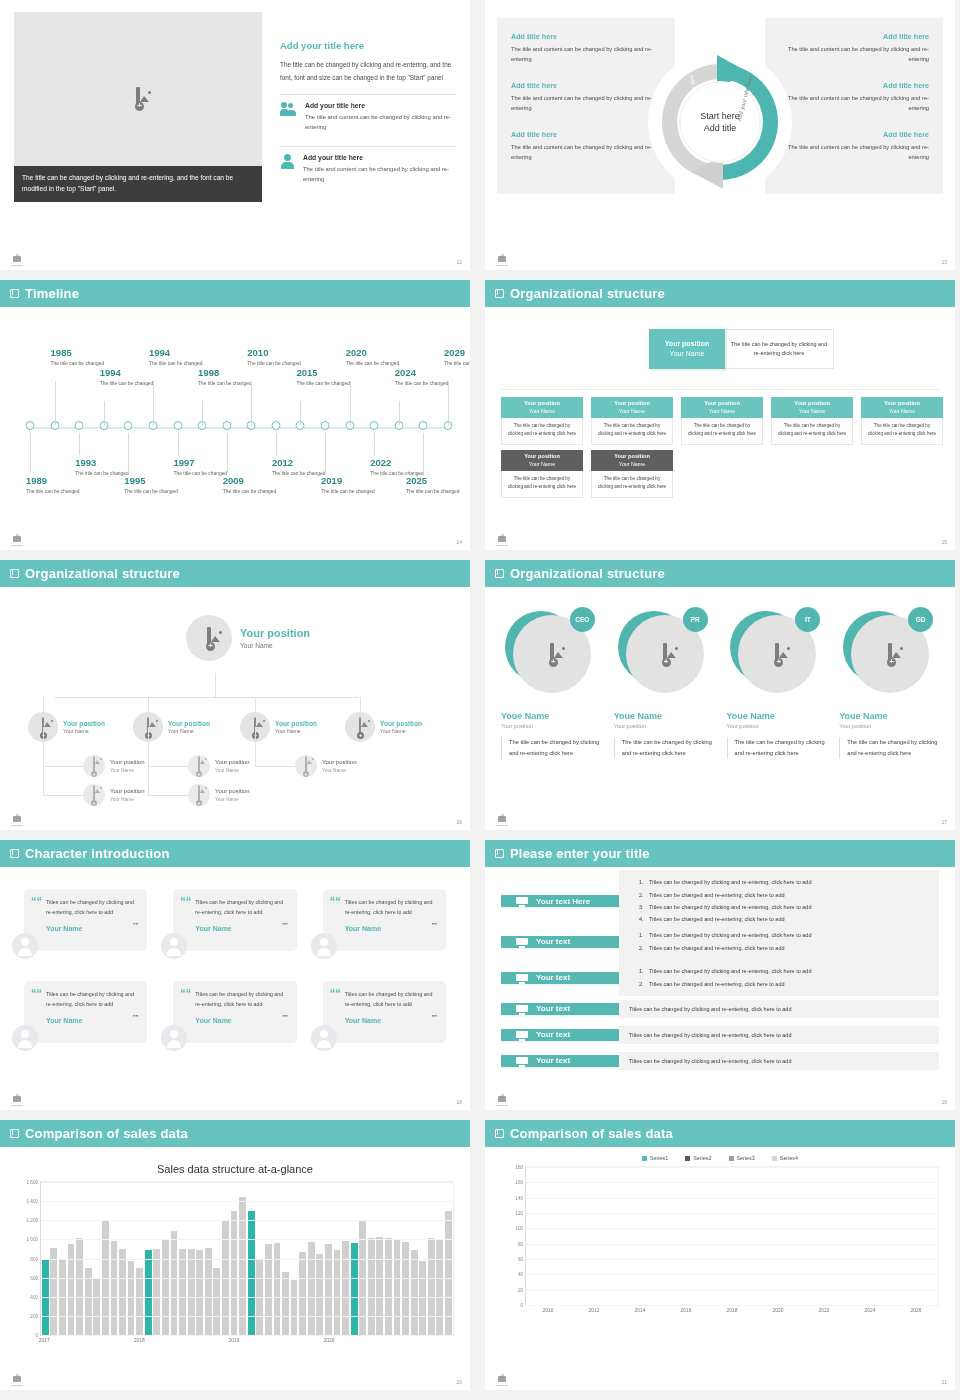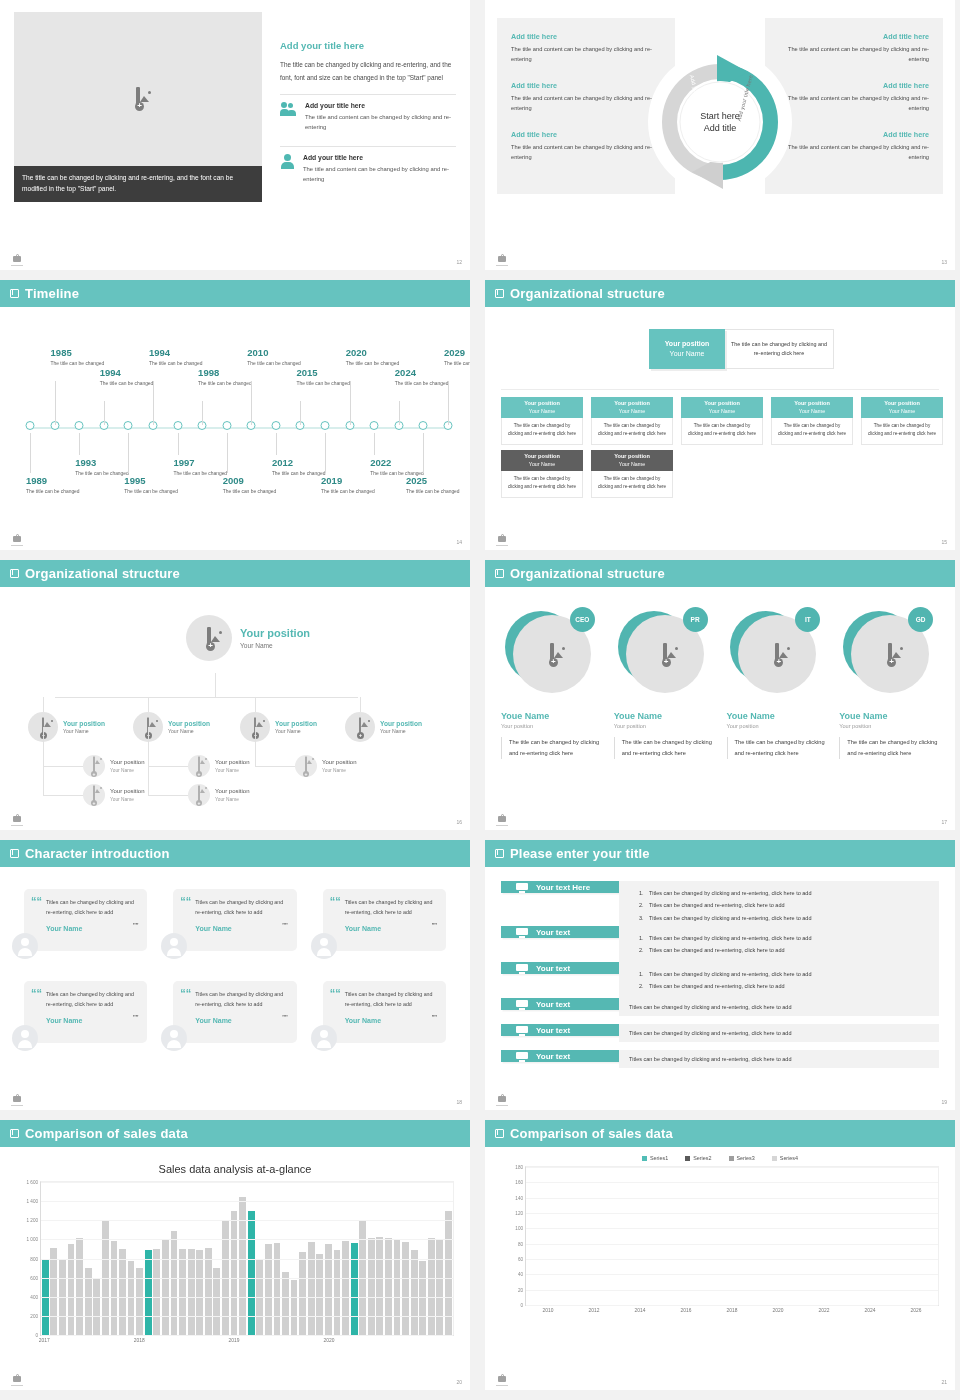--- a/index.html
+++ b/index.html
@@ -129,21 +129,21 @@
   .s18 .q1{position:absolute;left:7px;top:7px;font-size:11px;color:#55b8b3;font-weight:bold;line-height:1;}
   .s18 .q2{position:absolute;right:9px;bottom:21px;font-size:8px;color:#555;line-height:1;}
   .s18 .bub p{font-size:5.3px;color:#4b4b4b;line-height:1.85;}
   .s18 .nm{font-size:7px;color:#55b8b3;font-weight:bold;margin-top:7px;}
   .s18 .pav{position:absolute;left:-12px;bottom:-8px;width:26px;height:26px;border-radius:50%;background:#e7e9ec;display:flex;align-items:center;justify-content:center;}
   .s18 .pav .h{width:8px;height:8px;border-radius:50%;background:#fff;position:absolute;top:5px;}
   .s18 .pav .b{width:14px;height:8px;border-radius:7px 7px 0 0;background:#fff;position:absolute;bottom:3px;}
 
   
   .s19 .body{padding:14px 16px;height:243px;}
-  .s19 .row{display:flex;margin-bottom:5px;align-items:flex-start;}
+  .s19 .row{display:flex;margin-bottom:5px;align-items:center;}
   .s19 .tag{width:118px;background:#55b8b3;color:#fff;display:flex;align-items:center;gap:7px;padding-left:14px;font-size:8px;font-weight:bold;flex:none;box-shadow:1.5px 1.5px 0 rgba(0,0,0,.05);}
   .s19 .cont{flex:1;background:#f2f2f2;padding:6px 10px;display:flex;flex-direction:column;justify-content:center;}
   .s19 ol{margin-left:16px;}
   .s19 li{font-size:5.5px;color:#3c3c3c;line-height:2.25;padding-left:4px;}
   .s19 .single{font-size:5.5px;color:#3c3c3c;}
   .ic19{width:14px;height:12px;position:relative;flex:none;}
   .ic19 b{position:absolute;background:#fff;display:block;}
 
   
   .chart .body{height:243px;padding:8px 10px 0;}
@@ -862,21 +862,21 @@
   </div>
   </div>
 
   <div class="cell">
   <div class="slide chart s20">
     <div class="hdr">
       <span class="bk"></span>
       <h1>Comparison of sales data</h1>
     </div>
     <div class="body">
-      <h2>Sales data analysis at-a-glance</h2>
+      <h2>Sales data structure at-a-glance</h2>
       <div class="plot" id="c1-plot">
         <div class="bars" id="c1-bars">
               <div class="bar" style="height: 50%; background: rgb(46, 181, 168);"></div>
               <div class="bar" style="height: 56.875%; background: rgb(208, 208, 208);"></div>
               <div class="bar" style="height: 50%; background: rgb(208, 208, 208);"></div>
               <div class="bar" style="height: 59.375%; background: rgb(208, 208, 208);"></div>
               <div class="bar" style="height: 63.125%; background: rgb(208, 208, 208);"></div>
               <div class="bar" style="height: 43.75%; background: rgb(208, 208, 208);"></div>
               <div class="bar" style="height: 37.5%; background: rgb(208, 208, 208);"></div>
               <div class="bar" style="height: 75%; background: rgb(208, 208, 208);"></div>

